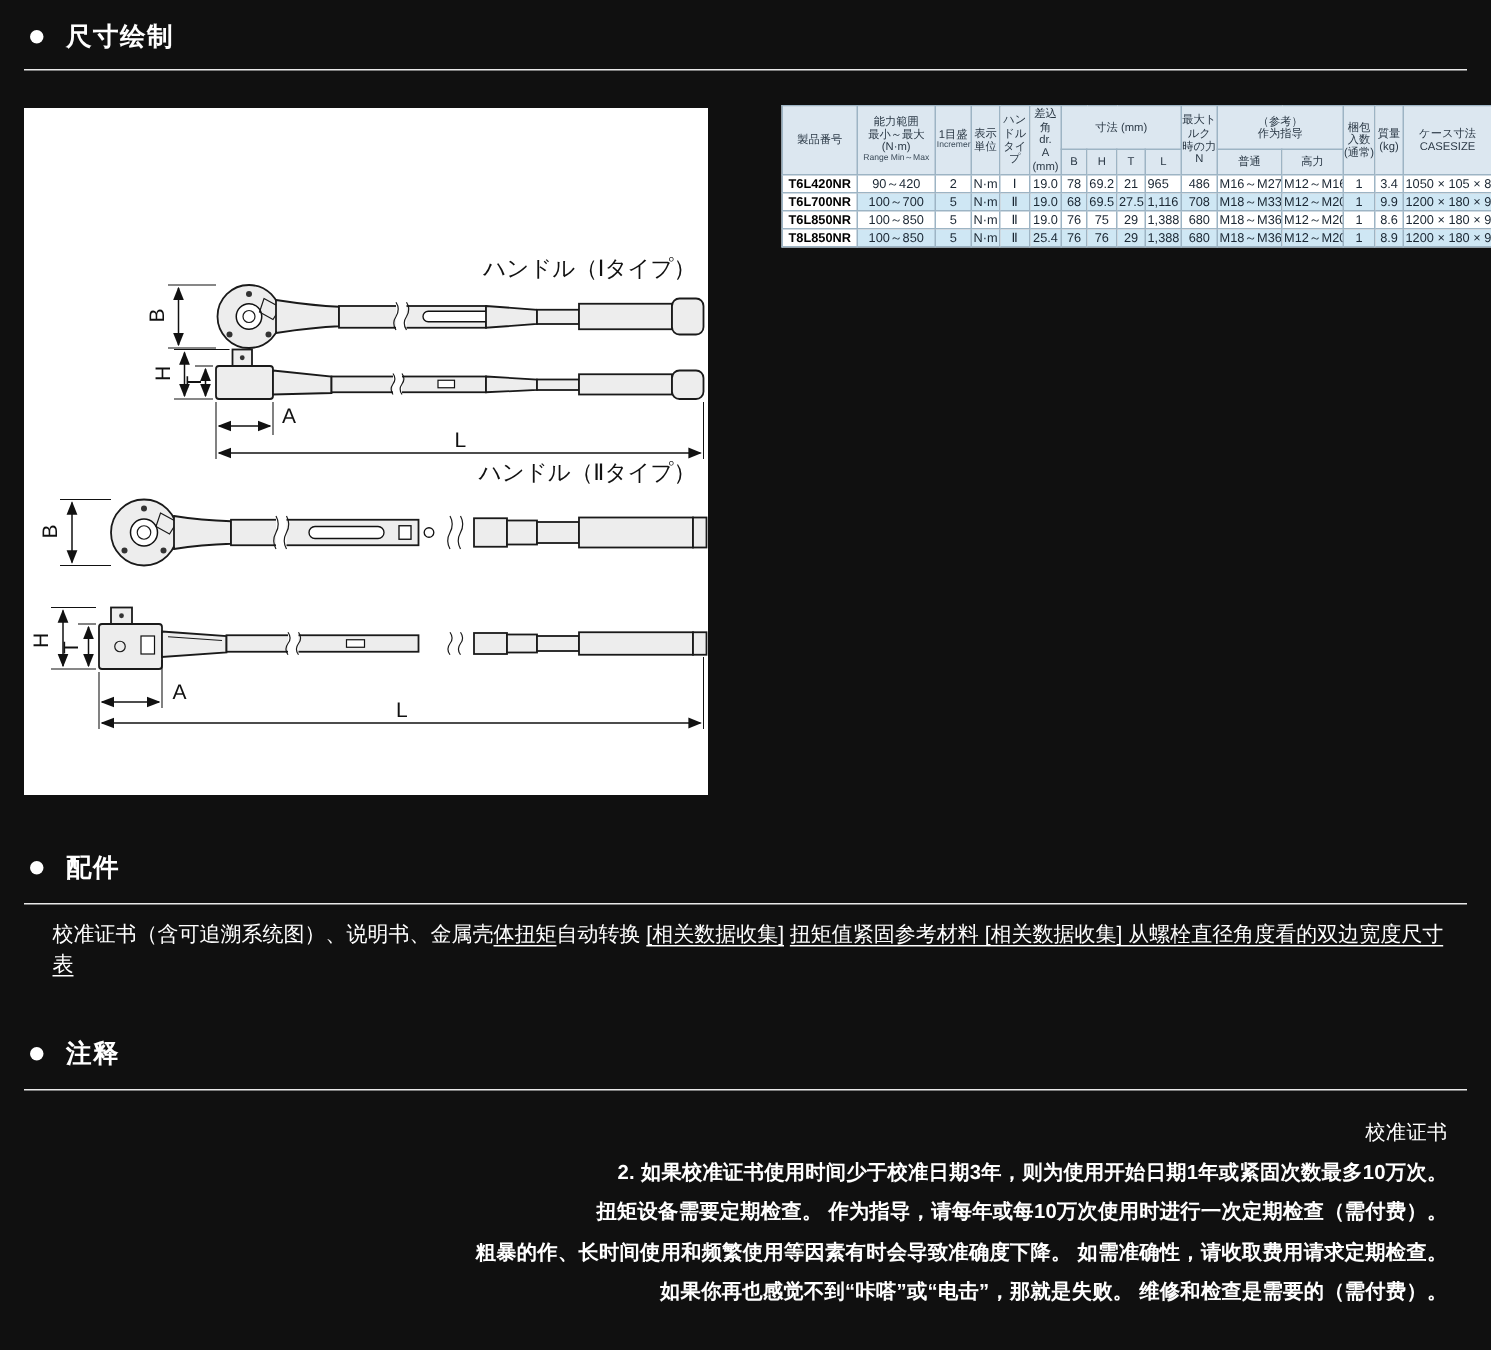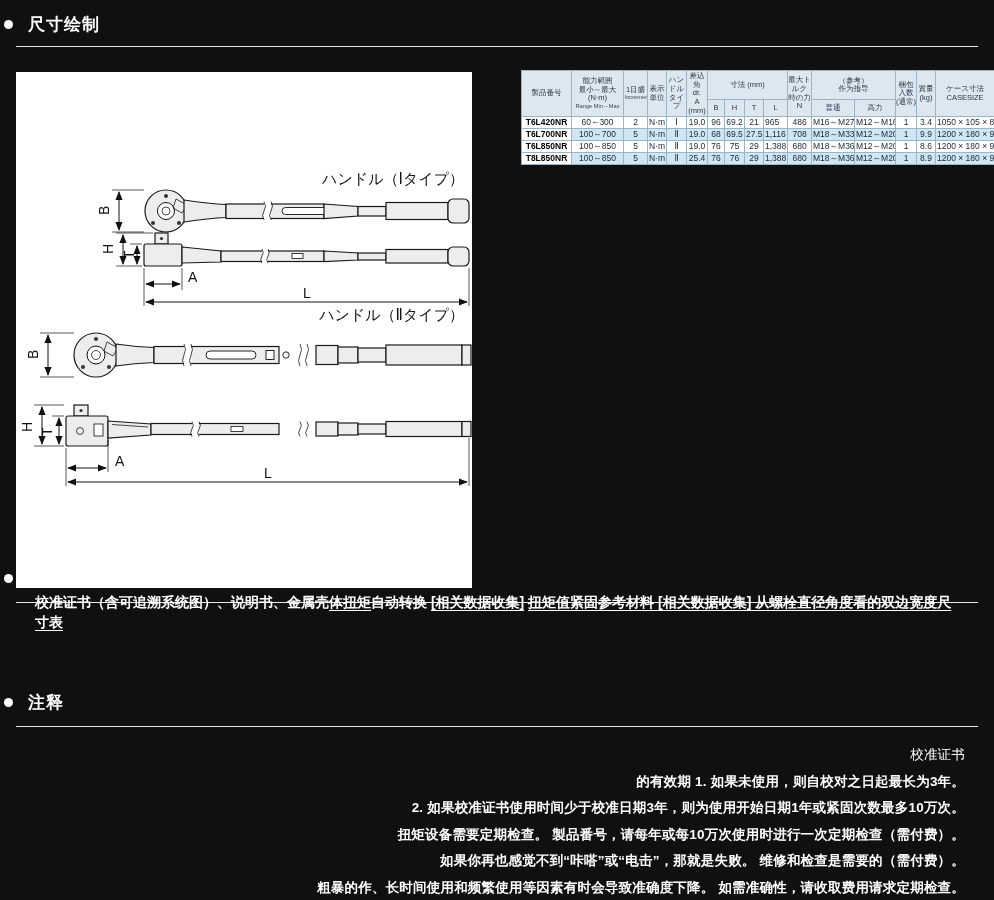--- a/index.html
+++ b/index.html
@@ -2,27 +2,27 @@
 <html style="--tbl-header-bg: #dce7f0; --tbl-alt-bg: #cfe7f4; --tbl-border: #9db4c4;"><head>
 <meta charset="utf-8">
 <style>
   * { margin:0; padding:0; box-sizing:border-box; }
   html,body { background:#101010; }
   body {
     width:994px; height:900px; position:relative; overflow:hidden;
     font-family:"Liberation Sans","DejaVu Sans",sans-serif;
     color:#ffffff;
   }
-  .sec-head { position:absolute; left:4px; display:flex; align-items:center; gap:15px; }
+  .sec-head { position:absolute; left:20px; display:flex; align-items:center; gap:15px; }
   .bullet { width:9px; height:9px; border-radius:50%; background:#ffffff; flex:0 0 auto; }
   .sec-title { font-size:17px; font-weight:bold; color:#ffffff; letter-spacing:1px; }
   .rule { position:absolute; left:16px; width:962px; height:0; border-top:1px solid #e9e9e9; }
 
   
-  .drawing-box { position:absolute; left:16px; top:72px; width:456px; height:516px; background:#ffffff; }
+  .drawing-box { position:absolute; left:16px; top:72px; width:456px; height:458px; background:#ffffff; }
   .drawing-box svg text { font-family:"Liberation Sans","DejaVu Sans",sans-serif; fill:#111; }
   .outl { fill:#ededed; stroke:#1a1a1a; stroke-width:1.2; }
   .thin { stroke:#1a1a1a; stroke-width:0.8; fill:none; }
   .dim  { stroke:#111; stroke-width:1; marker-start:url(#arw); marker-end:url(#arw); }
   .ext  { stroke:#111; stroke-width:0.7; }
   .dimtxt { font-size:14px; }
   .lbl { font-size:15px; }
 
   
   .table-wrap { position:absolute; left:521px; top:70px; width:473px; }
@@ -37,22 +37,22 @@
   .tiny { display:block; font-size:6px; transform:scale(.95); color:#3a4a58; }
   table.spec td {
     font-size:8.5px; color:#1b2733; text-align:center; padding:1px 1px;
     height:11px; line-height:1.05; white-space:nowrap; background:#ffffff;
   }
   table.spec tr.alt td { background:var(--tbl-alt-bg,#cfe7f4); }
   table.spec td.prod { font-weight:bold; color:#000; background:#ffffff !important;margin-top:16px; }
   table.spec td.num-right { text-align:right; padding-right:12px; }
 
   
-  .acc-line { position:absolute; left:35px; top:592px; width:930px;
-    font-size:14px; font-weight:700; color:#fff; line-height:1.45; }
+  .acc-line { position:absolute; left:35px; top:612px; width:930px;
+    font-size:14px; font-weight:400; color:#fff; line-height:1.45; }
   .acc-line .u { text-decoration:underline; text-underline-offset:3px; cursor:pointer; }
 
   
   .notes { position:absolute; left:35px; top:746px; width:930px; font-size:13.5px; color:#fff; }
   .notes div { margin-bottom:8.5px; font-weight:bold; letter-spacing:.2px;text-align:right; }
   .notes div.normal { font-weight:normal; }
 </style>
 </head>
 <body style="background: rgb(16, 16, 16);">
 
@@ -269,26 +269,26 @@
         <th>H</th>
         <th>T</th>
         <th>L</th>
         <th>普通</th>
         <th>高力</th>
       </tr>
     </thead>
     <tbody>
         <tr>
           <td class="prod">T6L420NR</td>
-          <td>60～300</td>
+          <td>90～420</td>
           <td>2</td>
           <td>N·m</td>
           <td>Ⅰ</td>
           <td>19.0</td>
-          <td>96</td>
+          <td>78</td>
           <td>69.2</td>
           <td>21</td>
           <td class="num-right">965</td>
           <td>486</td>
           <td>M16～M27</td>
           <td>M12～M16</td>
           <td>1</td>
           <td>3.4</td>
           <td>1050 × 105 × 80</td>
         </tr>
@@ -357,18 +357,17 @@
 <div class="rule" style="top:602px;"></div>
 <div class="acc-line"><span>校准证书（含可追溯系统图）、说明书、金属壳</span><span class="u">体扭矩</span><span>自动转换 </span><span class="u">[相关数据收集]</span><span> </span><span class="u">扭矩值紧固参考材料 [相关数据收集] 从螺栓直径角度看的双边宽度尺寸表</span></div>
 
 <div class="sec-head" style="top:691px;">
   <span class="bullet"></span>
   <span class="sec-title">注释</span>
 </div>
 <div class="rule" style="top:726px;"></div>
 <div class="notes">
     <div class="normal">校准证书</div>
-    <div>的有效期 1. 如果未使用，则自校对之日起最长为3年。</div>
     <div>2. 如果校准证书使用时间少于校准日期3年，则为使用开始日期1年或紧固次数最多10万次。</div>
-    <div>扭矩设备需要定期检查。 製品番号，请每年或每10万次使用时进行一次定期检查（需付费）。</div>
+    <div>扭矩设备需要定期检查。 作为指导，请每年或每10万次使用时进行一次定期检查（需付费）。</div>
+    <div>粗暴的作、长时间使用和频繁使用等因素有时会导致准确度下降。 如需准确性，请收取费用请求定期检查。</div>
     <div>如果你再也感觉不到“咔嗒”或“电击”，那就是失败。 维修和检查是需要的（需付费）。</div>
-    <div>粗暴的作、长时间使用和频繁使用等因素有时会导致准确度下降。 如需准确性，请收取费用请求定期检查。</div>
   </div>
 
 </body></html>

